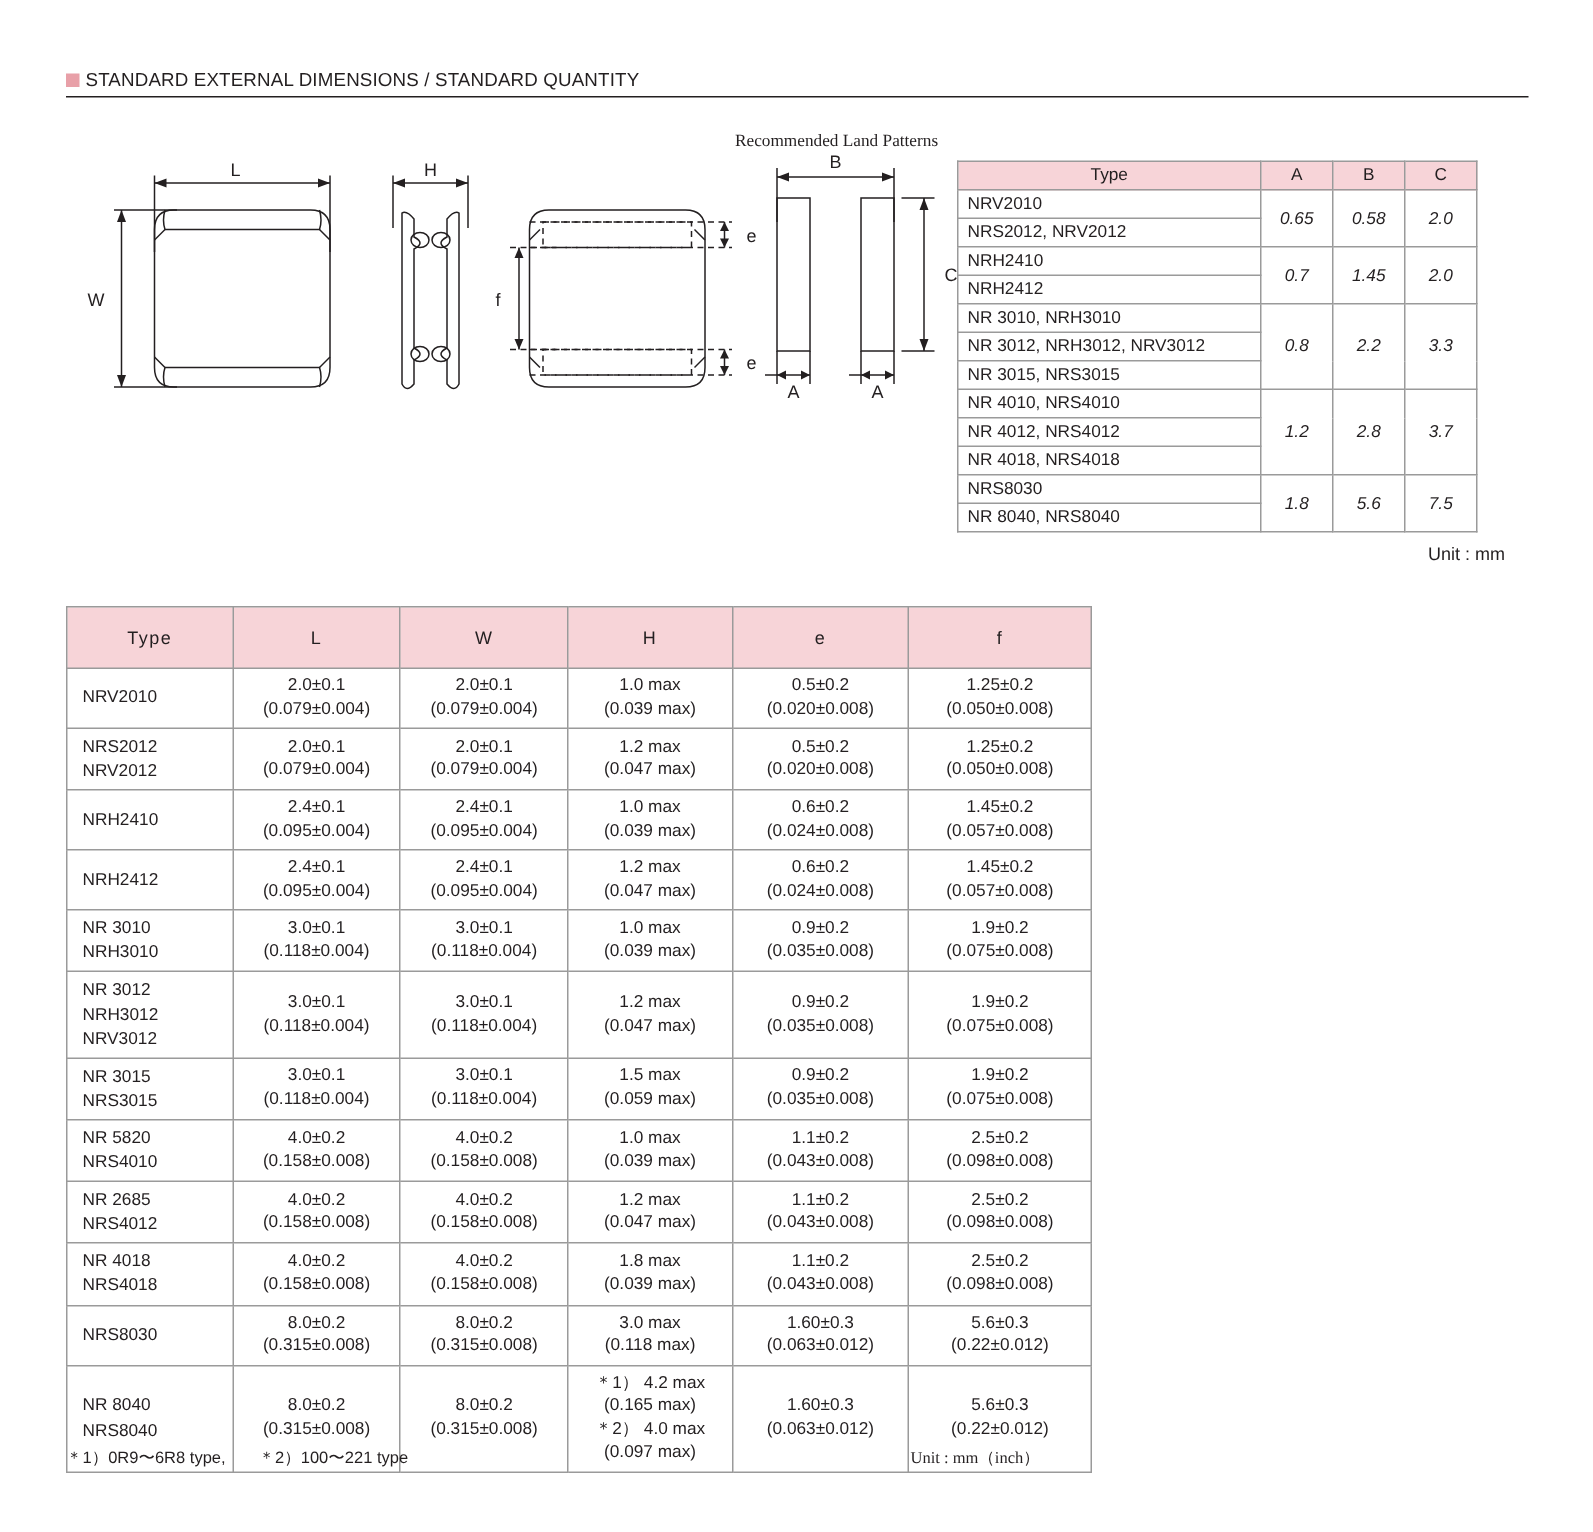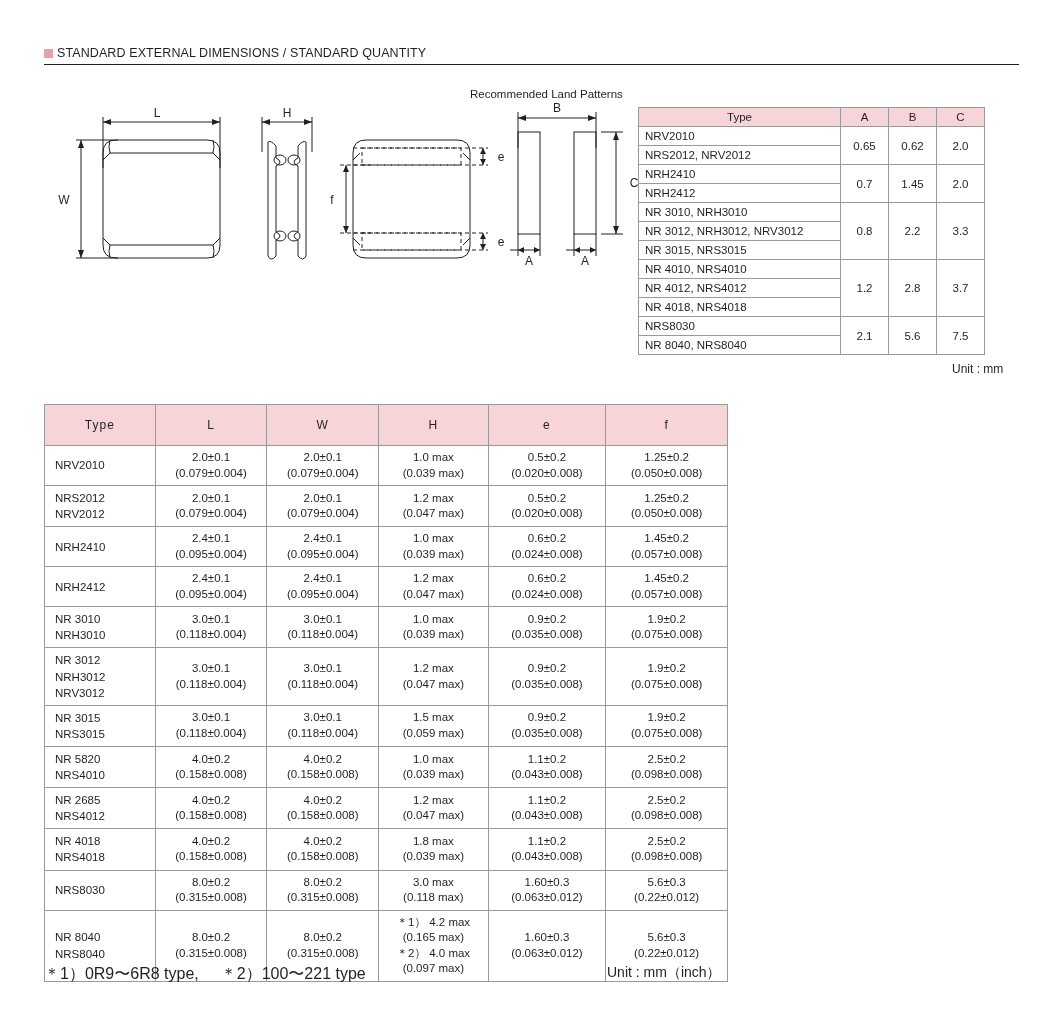--- a/index.html
+++ b/index.html
@@ -48,24 +48,25 @@
     position: absolute;
     left: 40px;
     top: 90px;
     width: 600px;
     height: 290px;
   }
   .drawing svg { display: block; }
 
   .land-label {
     position: absolute;
-    left: 470px;
+    left: 490px;
     top: 88px;
     font-size: 11.5px;
     white-space: nowrap;
+    font-family: Liberation Serif, serif;
   }
 
   
   .abc-table {
     position: absolute;
     left: 638px;
     top: 107px;
     border-collapse: collapse;
     font-size: 11.5px;
   }
@@ -81,20 +82,21 @@
     font-weight: normal;
     color: #231f20;
   }
   .abc-table td.type {
     text-align: left;
     width: 202px;
     padding-left: 6px;
   }
   .abc-table td.val {
     width: 48px;
+    font-style: italic;
   }
 
   .unit-mm {
     position: absolute;
     left: 952px;
     top: 362px;
     font-size: 12px;
   }
 
   
@@ -135,29 +137,30 @@
   .dim-table col.c-l { width: 112px; }
   .dim-table col.c-w { width: 112px; }
   .dim-table col.c-h { width: 110px; }
   .dim-table col.c-e { width: 118px; }
   .dim-table col.c-f { width: 122px; }
 
   .footnotes {
     position: absolute;
     left: 44px;
     top: 964px;
-    font-size: 16px;
+    font-size: 11px;
     white-space: nowrap;
   }
   .footnotes .gap { display: inline-block; width: 22px; }
   .unit-mm-inch {
     position: absolute;
     left: 607px;
     top: 964px;
-    font-size: 14px;
+    font-size: 11px;
+    font-family: Liberation Serif, serif;
   }
 
   .dtext {
     font-family: "Liberation Sans", sans-serif;
     font-size: 12px;
     fill: #231f20;
   }
 </style>
 </head>
 <body>
@@ -284,21 +287,21 @@
         <th>A</th>
         <th>B</th>
         <th>C</th>
       </tr>
     </thead>
     <tbody>
 
       <tr>
         <td class="type">NRV2010</td>
         <td class="val" rowspan="2">0.65</td>
-        <td class="val" rowspan="2">0.62</td>
+        <td class="val" rowspan="2">0.58</td>
         <td class="val" rowspan="2">2.0</td>
       </tr>
       <tr>
         <td class="type">NRS2012, NRV2012</td>
       </tr>
 
       <tr>
         <td class="type">NRH2410</td>
         <td class="val" rowspan="2">0.7</td>
         <td class="val" rowspan="2">1.45</td>
@@ -329,21 +332,21 @@
       </tr>
       <tr>
         <td class="type">NR 4012, NRS4012</td>
       </tr>
       <tr>
         <td class="type">NR 4018, NRS4018</td>
       </tr>
 
       <tr>
         <td class="type">NRS8030</td>
-        <td class="val" rowspan="2">2.1</td>
+        <td class="val" rowspan="2">1.8</td>
         <td class="val" rowspan="2">5.6</td>
         <td class="val" rowspan="2">7.5</td>
       </tr>
       <tr>
         <td class="type">NR 8040, NRS8040</td>
       </tr>
     </tbody>
   </table>
 
   <div class="unit-mm">Unit : mm</div>

